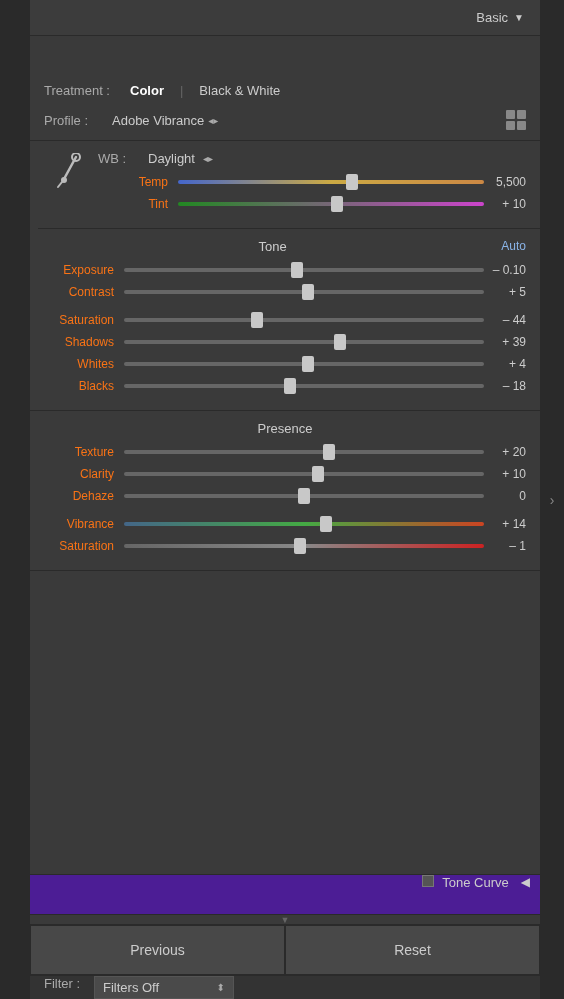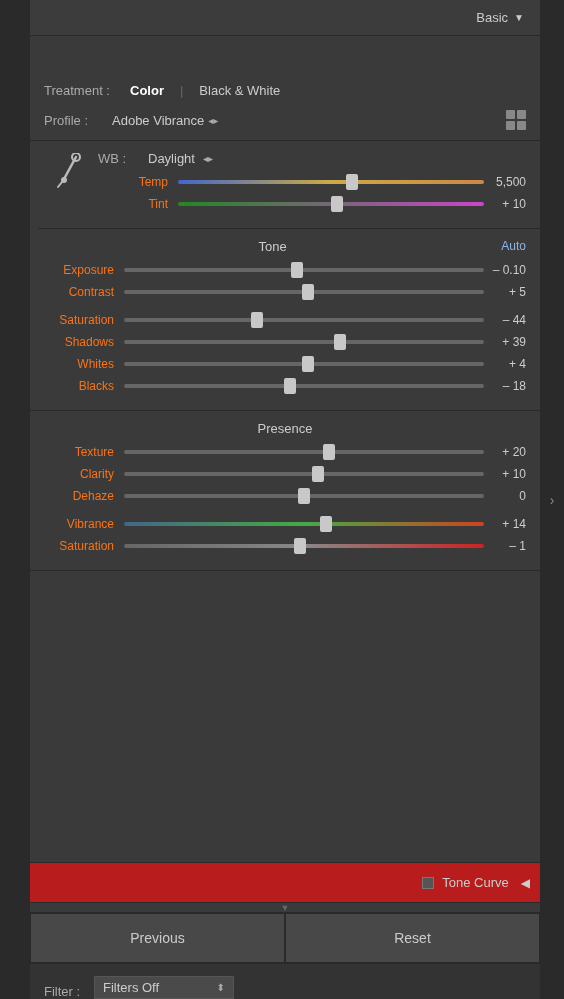--- a/index.html
+++ b/index.html
@@ -237,24 +237,24 @@
     }
     .subsection-auto {
       float: right;
       color: #8ab4e8;
       font-size: 12px;
       cursor: pointer;
     }
 
     
     .tone-curve-bar {
-      background: #b91c1c;
+      background: #4c1d95;
       height: 40px;
       display: flex;
-      align-items: center;
+      align-items: flex-start;
       justify-content: flex-end;
       padding: 0 10px;
       gap: 8px;
       border-top: 1px solid #2a2a2a;
       flex-shrink: 0;
     }
     .tone-curve-bar .square-icon {
       width: 12px;
       height: 12px;
       background: #555;
@@ -286,23 +286,23 @@
       font-size: 14px;
       cursor: pointer;
       display: flex;
       align-items: center;
       justify-content: center;
     }
 
     
     .filter-bar {
       background: #333;
-      height: 36px;
-      display: flex;
-      align-items: flex-end;
+      height: 24px;
+      display: flex;
+      align-items: flex-start;
       padding: 0 14px;
       gap: 10px;
       border-top: 1px solid #2a2a2a;
       flex-shrink: 0;
     }
     .filter-label {
       color: #aaa;
       font-size: 13px;
       min-width: 40px;
     }

